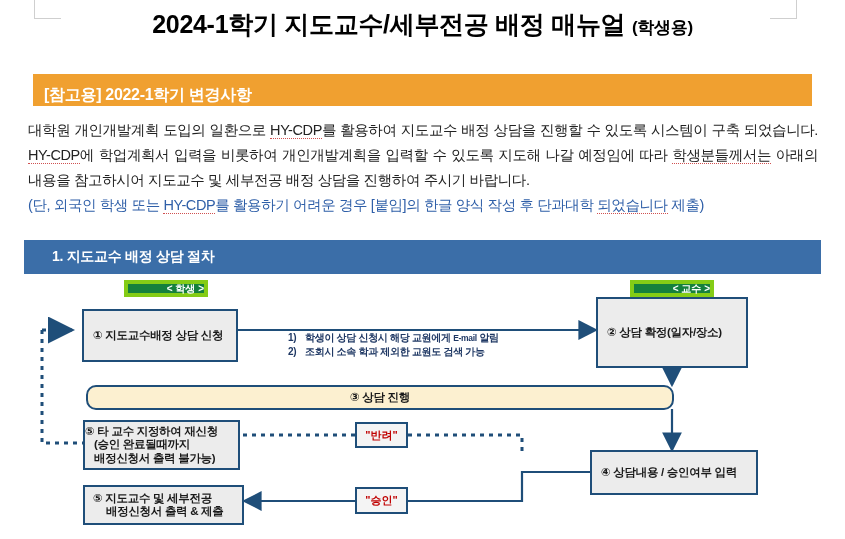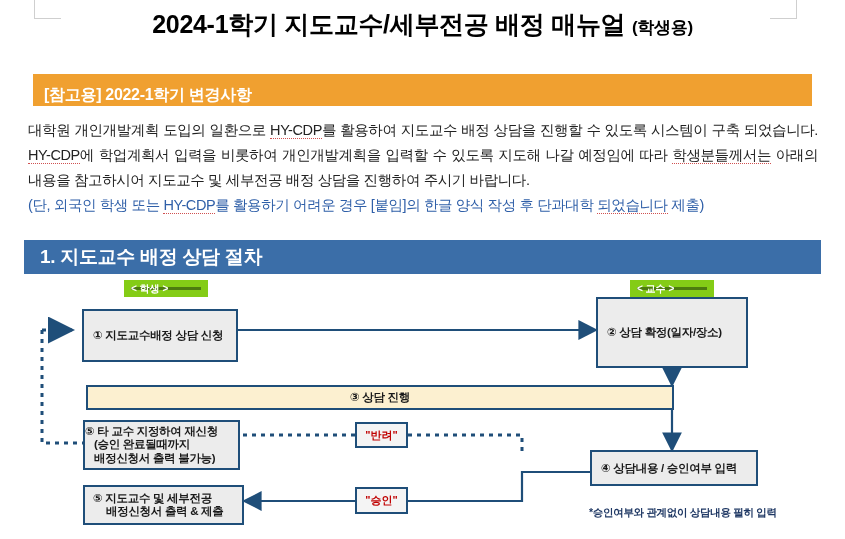--- a/index.html
+++ b/index.html
@@ -35,39 +35,39 @@
     font-size:14.5px;line-height:25px;color:#222;letter-spacing:-.4px;
     text-align:justify;
   }
   .para .sp{border-bottom:1px dotted #d05050;}
   .para .blueline{color:#2f5fa8;display:block;}
 
   
   .sectionbar{
     position:absolute;left:24px;top:240px;width:797px;height:34px;
     background:#3B6EA8;color:#ffffff;
-    font-size:19px;font-weight:bold;letter-spacing:-.3px;
-    display:flex;align-items:center;padding-left:16px;box-sizing:border-box;
+    font-size:14px;font-weight:bold;letter-spacing:-.3px;
+    display:flex;align-items:center;padding-left:28px;box-sizing:border-box;
   }
 
   
   .flow{position:absolute;left:0;top:278px;width:845px;height:261px;}
   .flow svg{position:absolute;left:0;top:0;}
 
   .node{position:absolute;box-sizing:border-box;
     border:2px solid #1F4E79;background:#ECECEC;
     display:flex;align-items:center;
     font-size:11.5px;font-weight:bold;color:#1a1a1a;letter-spacing:-.3px;}
-  .node.center{justify-content:center;text-align:left;}
+  .node.center{justify-content:center;text-align:left;border-radius:10px;}
   .node.cream{background:#FCF0D0;}
 
   .tab{position:absolute;box-sizing:border-box;
-    background:#4d7c0f;color:#ffffff;border:7px solid #84cc16;
+    background:#15803d;color:#ffffff;border:4px solid #84cc16;
     font-size:10px;font-weight:bold;letter-spacing:0;
-    display:flex;align-items:center;justify-content:flex-start;}
+    display:flex;align-items:center;justify-content:flex-end;}
 
   .tagbox{position:absolute;box-sizing:border-box;
     border:2px solid #1F4E79;background:#F4F4F4;
     color:#C00000;font-size:11px;font-weight:bold;
     display:flex;align-items:center;justify-content:center;}
 
   .anno{position:absolute;font-size:10px;font-weight:bold;color:#1F3864;
     letter-spacing:-.3px;line-height:14px;white-space:nowrap;}
   .anno .num{display:inline-block;width:17px;}
   .anno .small{font-size:8.5px;}
@@ -144,47 +144,54 @@
     <span>① 지도교수배정 상담 신청</span>
   </div>
 
   <div class="tab" style="left:630px;top:2px;width:84px;height:17px;">
     <span>&lt; 교수 &gt;</span>
   </div>
   <div class="node" style="left:596px;top:19px;width:152px;height:71px;padding-left:9px;">
     <span>② 상담 확정(일자/장소)</span>
   </div>
 
+  <div class="anno" style="left:288px;top:53px;">
+    <div>
+      <span class="num">1)</span><span>학생이 상담 신청시 해당 교원에게 </span><span class="small">E-mail</span><span> 알림</span>
+    </div>
+    <div>
+      <span class="num">2)</span><span>조회시 소속 학과 제외한 교원도 검색 가능</span>
+    </div>
+  </div>
 
   <div class="node center cream" style="left:86px;top:107px;width:588px;height:25px;">
     <span>③ 상담 진행</span>
   </div>
 
   <div class="node" style="left:83px;top:142px;width:157px;height:50px;">
     <div class="ml">
       <div>⑤ 타 교수 지정하여 재신청</div>
       <div style="padding-left:9px;">(승인 완료될때까지</div>
       <div style="padding-left:9px;">배정신청서 출력 불가능)</div>
     </div>
   </div>
 
   <div class="tagbox" style="left:355px;top:144px;width:53px;height:26px;">
     <span>"반려"</span>
   </div>
 
-  <div class="node" style="left:590px;top:172px;width:168px;height:36px;padding-left:9px;">
+  <div class="node" style="left:590px;top:172px;width:168px;height:45px;padding-left:9px;">
     <span>④ 상담내용 / 승인여부 입력</span>
   </div>
 
   <div class="tagbox" style="left:355px;top:209px;width:53px;height:27px;">
     <span>"승인"</span>
   </div>
 
   <div class="node" style="left:83px;top:207px;width:161px;height:40px;padding-left:8px;">
     <div class="ml">
       <div>⑤ 지도교수 및 세부전공</div>
       <div style="padding-left:13px;">배정신청서 출력 &amp; 제출</div>
     </div>
   </div>
 
-  <div class="foot" style="left:589px;top:228px;">*승인여부와 관계없이 상담내용 필히 입력</div>
 
 </div>
 
 </body></html>

